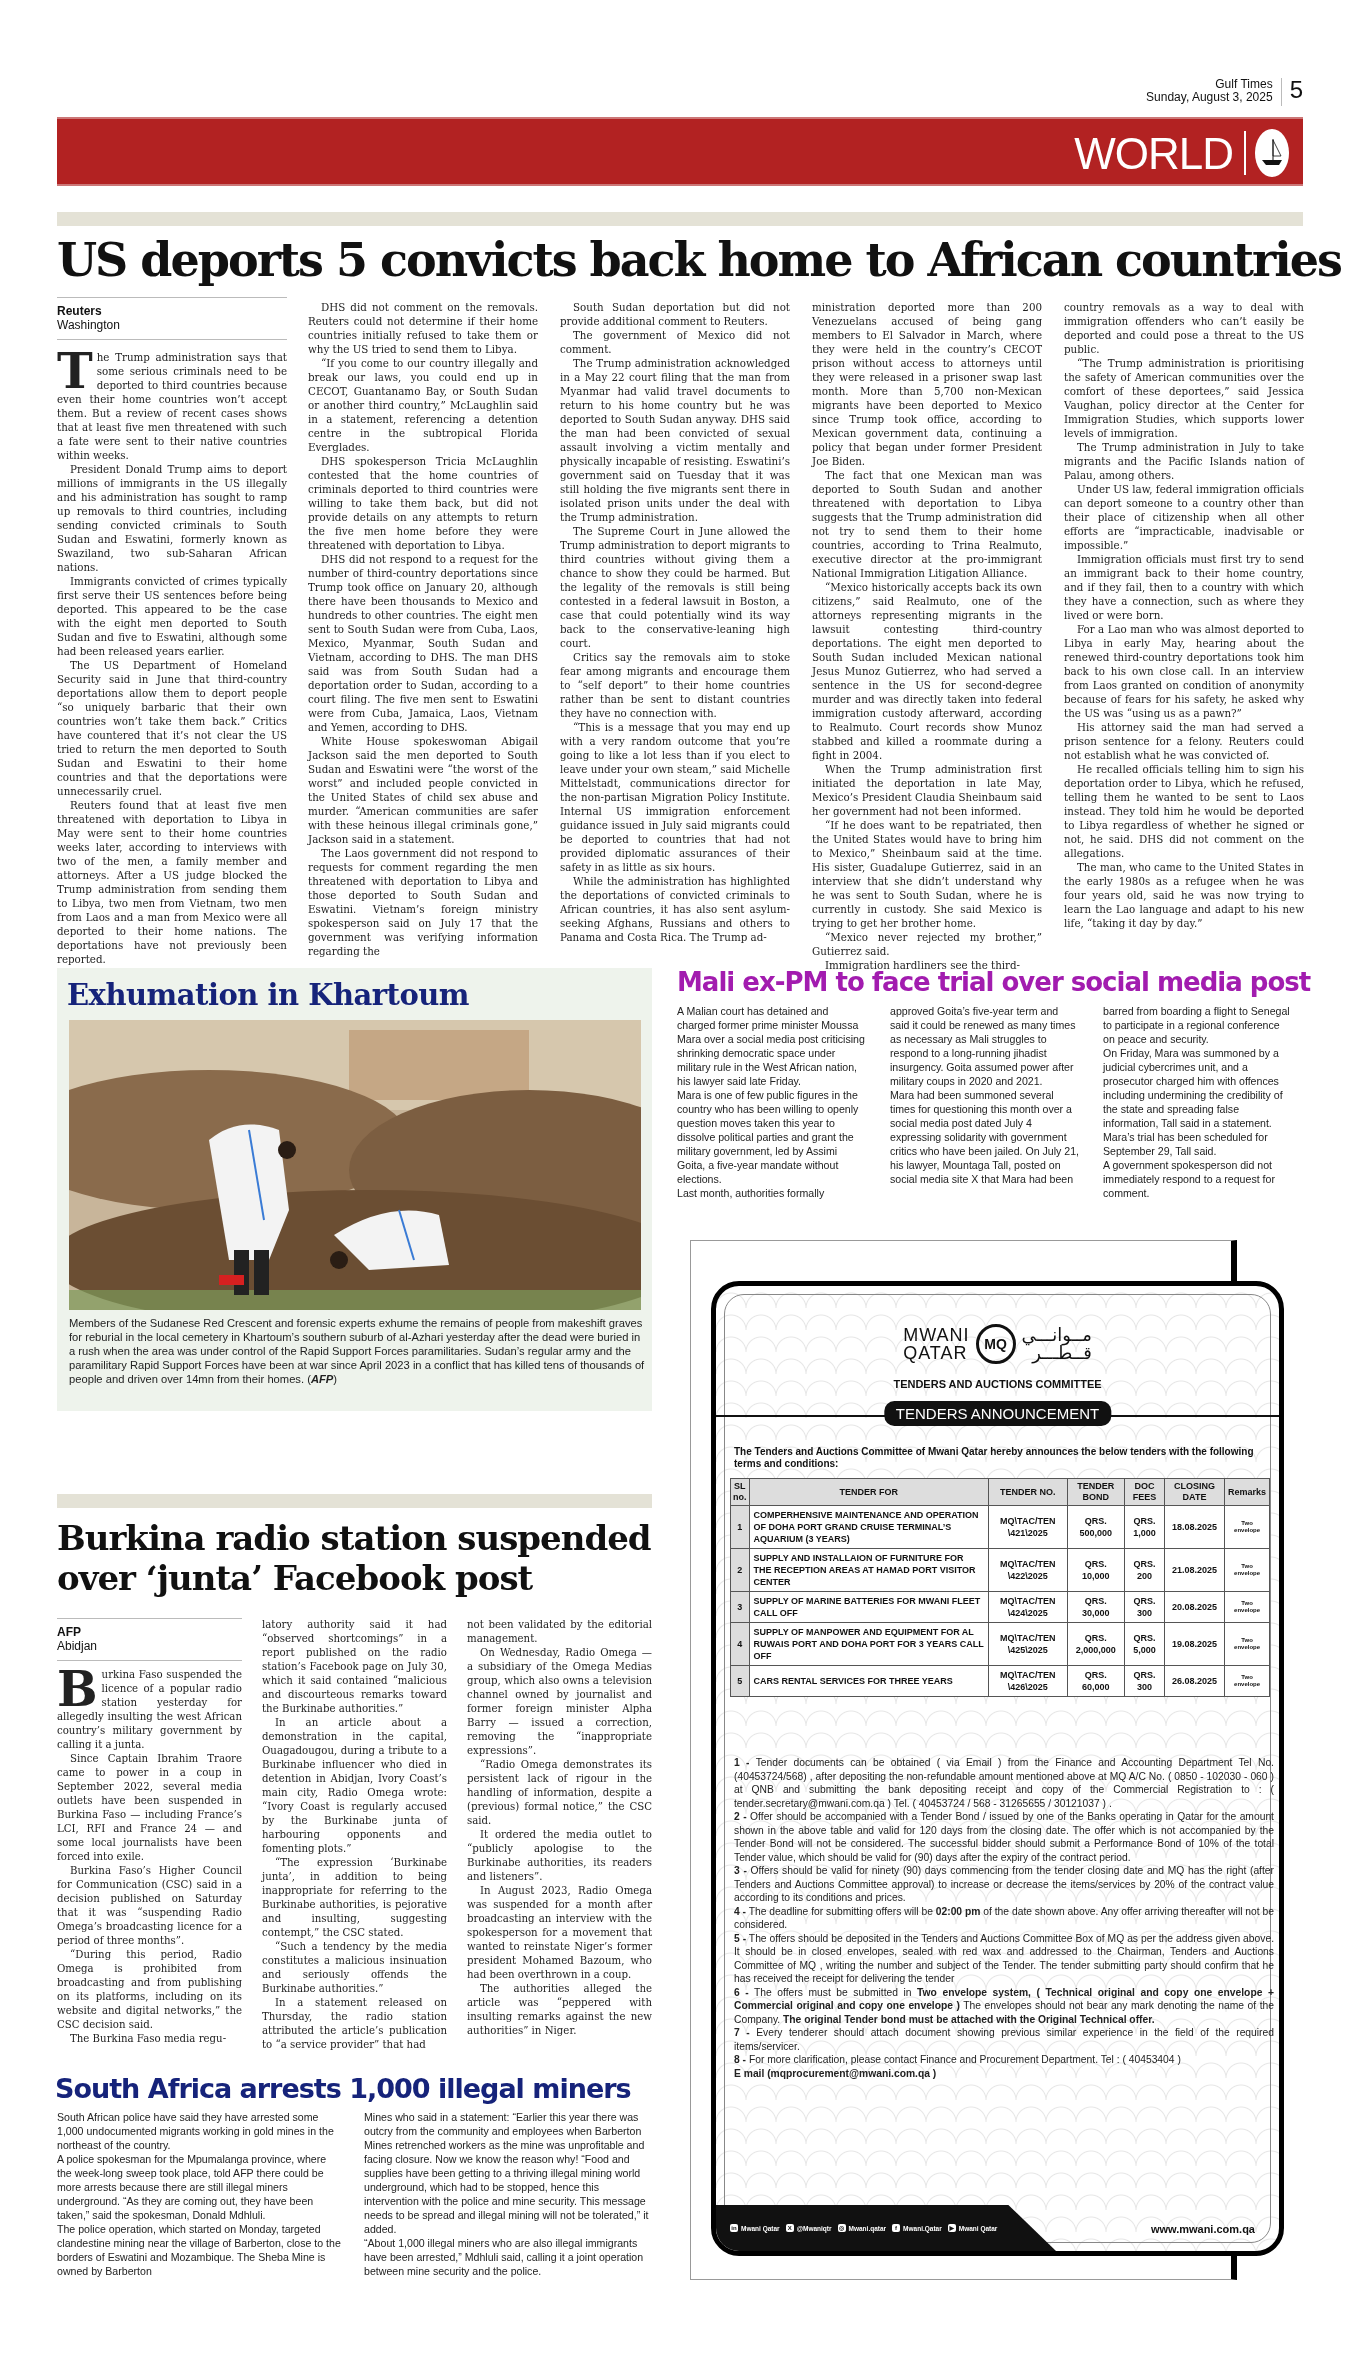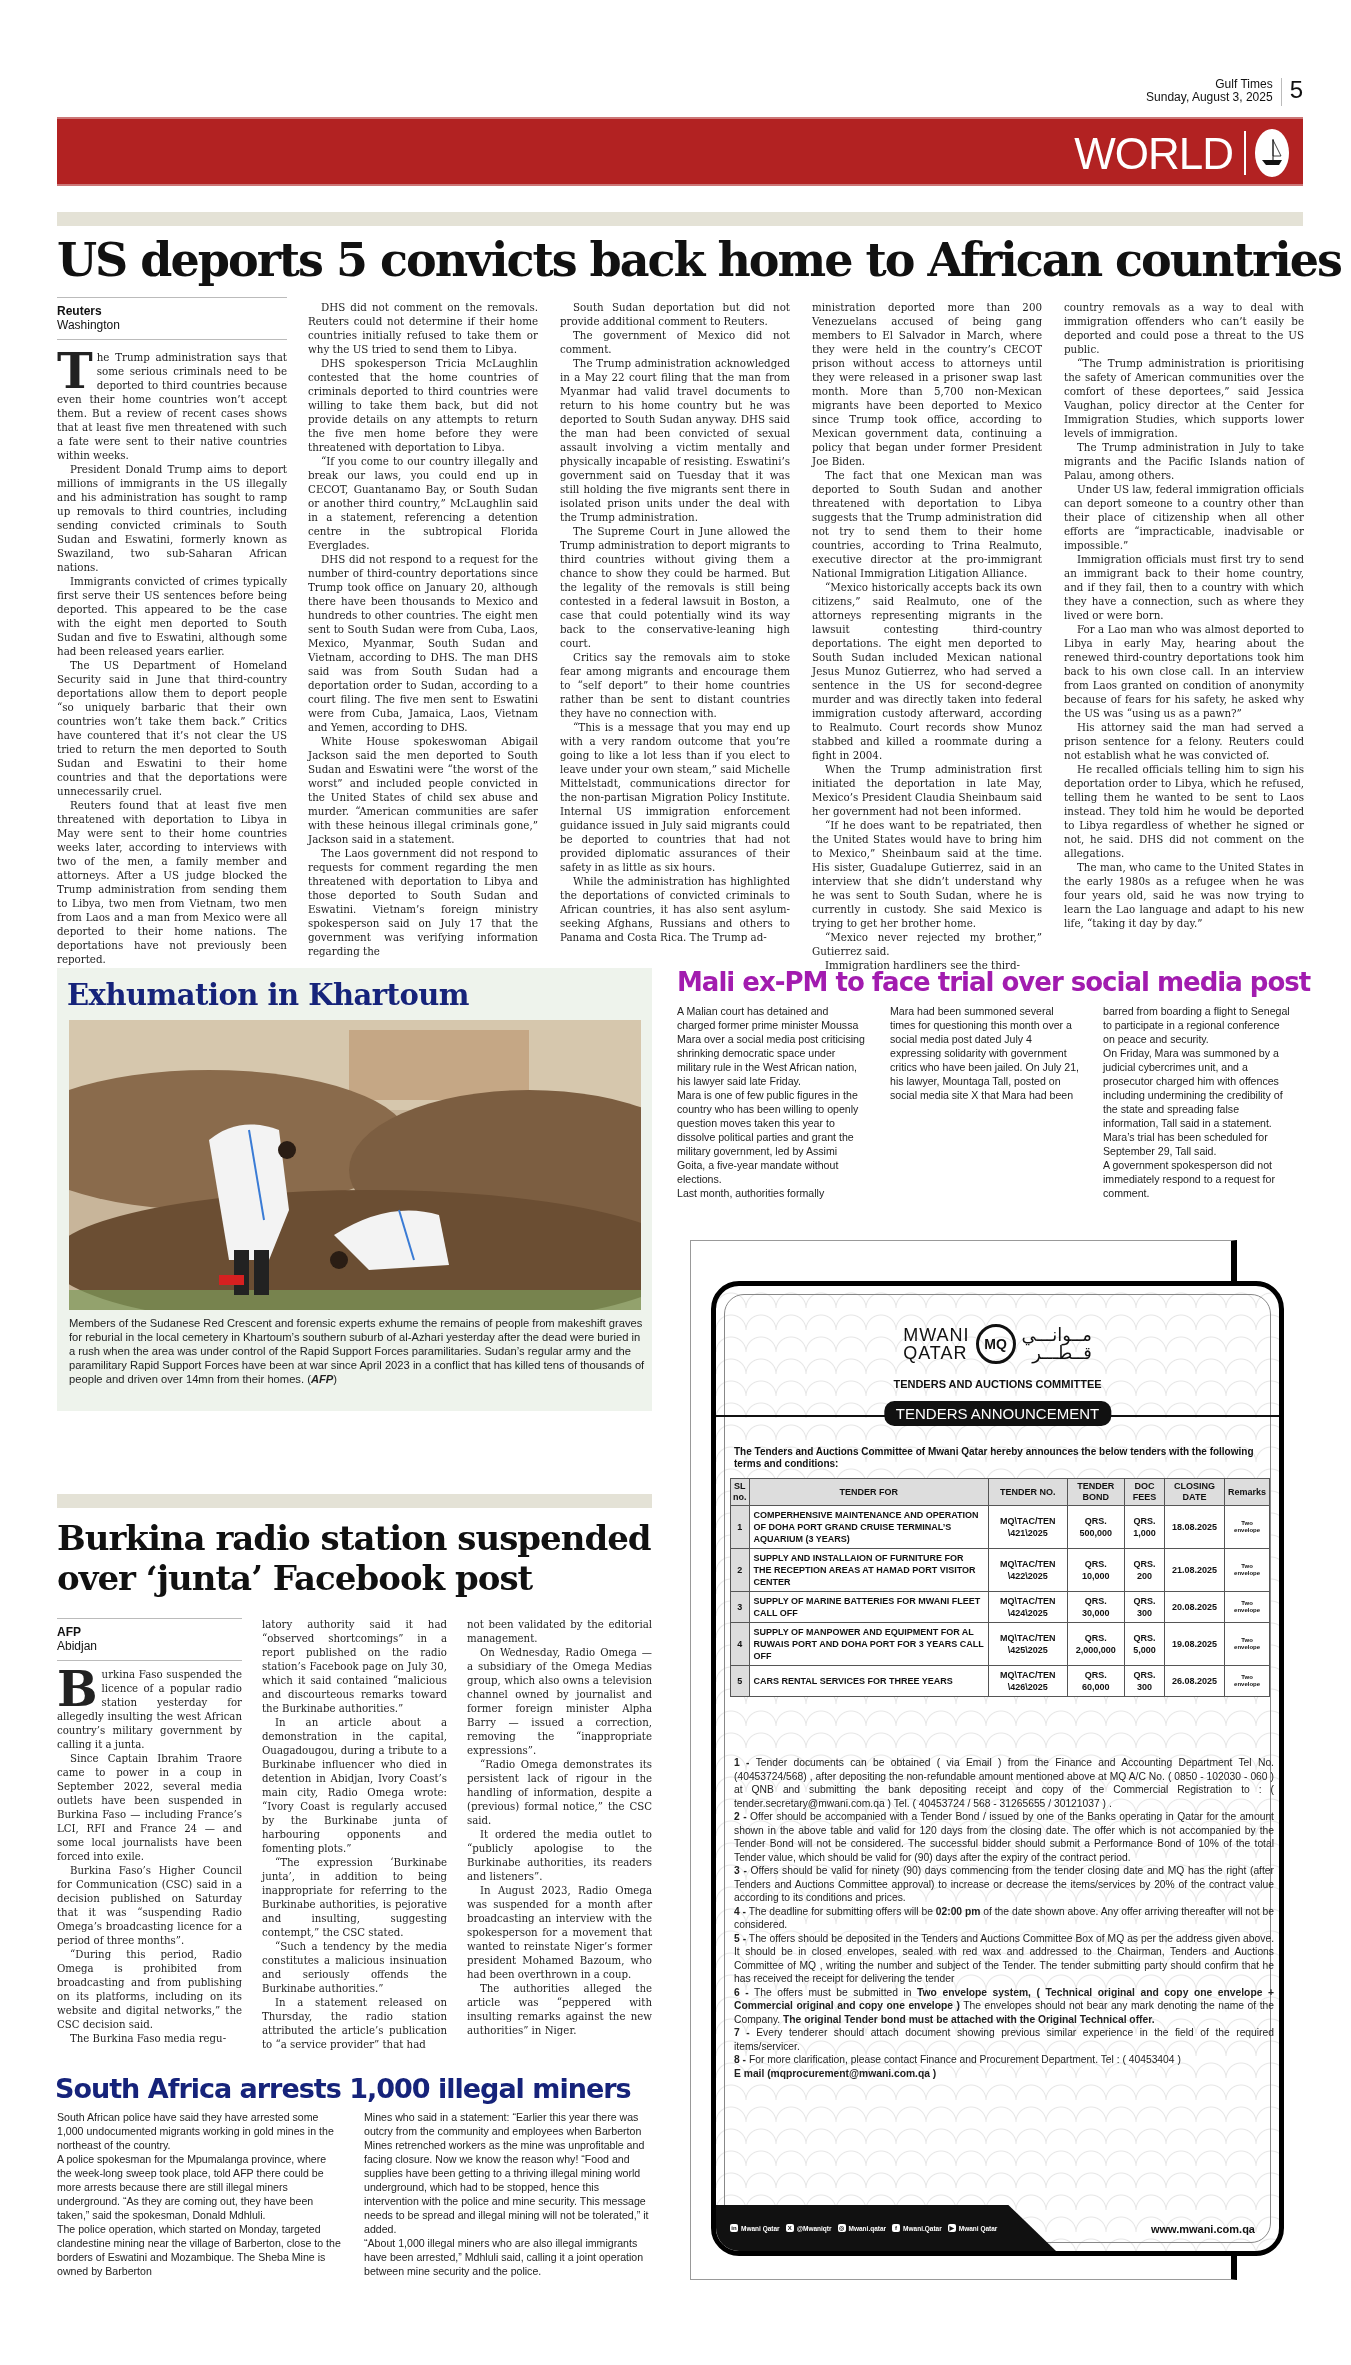--- a/index.html
+++ b/index.html
@@ -119,22 +119,22 @@
   <span class="dropcap">T</span>
   <p class="first">he Trump administration says that some serious criminals need to be deported to third countries because even their home countries won’t accept them. But a review of recent cases shows that at least five men threatened with such a fate were sent to their native countries within weeks.</p>
   <p>President Donald Trump aims to deport millions of immigrants in the US illegally and his administration has sought to ramp up removals to third countries, including sending convicted criminals to South Sudan and Eswatini, formerly known as Swaziland, two sub-Saharan African nations.</p>
   <p>Immigrants convicted of crimes typically first serve their US sentences before being deported. This appeared to be the case with the eight men deported to South Sudan and five to Eswatini, although some had been released years earlier.</p>
   <p>The US Department of Homeland Security said in June that third-country deportations allow them to deport people “so uniquely barbaric that their own countries won’t take them back.” Critics have countered that it’s not clear the US tried to return the men deported to South Sudan and Eswatini to their home countries and that the deportations were unnecessarily cruel.</p>
   <p>Reuters found that at least five men threatened with deportation to Libya in May were sent to their home countries weeks later, according to interviews with two of the men, a family member and attorneys. After a US judge blocked the Trump administration from sending them to Libya, two men from Vietnam, two men from Laos and a man from Mexico were all deported to their home nations. The deportations have not previously been reported.</p>
 </div>
 
 <div class="col" style="left:308px; top:300px; width:230px;">
   <p>DHS did not comment on the removals. Reuters could not determine if their home countries initially refused to take them or why the US tried to send them to Libya.</p>
+  <p>“If you come to our country illegally and break our laws, you could end up in CECOT, Guantanamo Bay, or South Sudan or another third country,” McLaughlin said in a statement, referencing a detention centre in the subtropical Florida Everglades.</p>
   <p>DHS spokesperson Tricia McLaughlin contested that the home countries of criminals deported to third countries were willing to take them back, but did not provide details on any attempts to return the five men home before they were threatened with deportation to Libya.</p>
-  <p>“If you come to our country illegally and break our laws, you could end up in CECOT, Guantanamo Bay, or South Sudan or another third country,” McLaughlin said in a statement, referencing a detention centre in the subtropical Florida Everglades.</p>
   <p>DHS did not respond to a request for the number of third-country deportations since Trump took office on January 20, although there have been thousands to Mexico and hundreds to other countries. The eight men sent to South Sudan were from Cuba, Laos, Mexico, Myanmar, South Sudan and Vietnam, according to DHS. The man DHS said was from South Sudan had a deportation order to Sudan, according to a court filing. The five men sent to Eswatini were from Cuba, Jamaica, Laos, Vietnam and Yemen, according to DHS.</p>
   <p>White House spokeswoman Abigail Jackson said the men deported to South Sudan and Eswatini were “the worst of the worst” and included people convicted in the United States of child sex abuse and murder. “American communities are safer with these heinous illegal criminals gone,” Jackson said in a statement.</p>
   <p>The Laos government did not respond to requests for comment regarding the men threatened with deportation to Libya and those deported to South Sudan and Eswatini. Vietnam’s foreign ministry spokesperson said on July 17 that the government was verifying information regarding the</p>
 </div>
 
 <div class="col" style="left:560px; top:300px; width:230px;">
   <p>South Sudan deportation but did not provide additional comment to Reuters.</p>
   <p>The government of Mexico did not comment.</p>
   <p>The Trump administration acknowledged in a May 22 court filing that the man from Myanmar had valid travel documents to return to his home country but he was deported to South Sudan anyway. DHS said the man had been convicted of sexual assault involving a victim mentally and physically incapable of resisting. Eswatini’s government said on Tuesday that it was still holding the five migrants sent there in isolated prison units under the deal with the Trump administration.</p>
   <p>The Supreme Court in June allowed the Trump administration to deport migrants to third countries without giving them a chance to show they could be harmed. But the legality of the removals is still being contested in a federal lawsuit in Boston, a case that could potentially wind its way back to the conservative-leaning high court.</p>
@@ -193,20 +193,21 @@
   </div>
 </div>
 
 <h2 class="mali-title">Mali ex-PM to face trial over social media post</h2>
 <div class="mali-col" style="left:677px;">
   <p>A Malian court has detained and charged former prime minister Moussa Mara over a social media post criticising shrinking democratic space under military rule in the West African nation, his lawyer said late Friday.</p>
   <p>Mara is one of few public figures in the country who has been willing to openly question moves taken this year to dissolve political parties and grant the military government, led by Assimi Goita, a five-year mandate without elections.</p>
   <p>Last month, authorities formally</p>
 </div>
 <div class="mali-col" style="left:890px;">
+  <p>approved Goita’s five-year term and said it could be renewed as many times as necessary as Mali struggles to respond to a long-running jihadist insurgency. Goita assumed power after military coups in 2020 and 2021.</p>
   <p>Mara had been summoned several times for questioning this month over a social media post dated July 4 expressing solidarity with government critics who have been jailed. On July 21, his lawyer, Mountaga Tall, posted on social media site X that Mara had been</p>
 </div>
 <div class="mali-col" style="left:1103px;">
   <p>barred from boarding a flight to Senegal to participate in a regional conference on peace and security.</p>
   <p>On Friday, Mara was summoned by a judicial cybercrimes unit, and a prosecutor charged him with offences including undermining the credibility of the state and spreading false information, Tall said in a statement. Mara’s trial has been scheduled for September 29, Tall said.</p>
   <p>A government spokesperson did not immediately respond to a request for comment.</p>
 </div>
 
 <div class="gray-rule" style="top:1494px; left:57px; width:595px;"></div>
 

